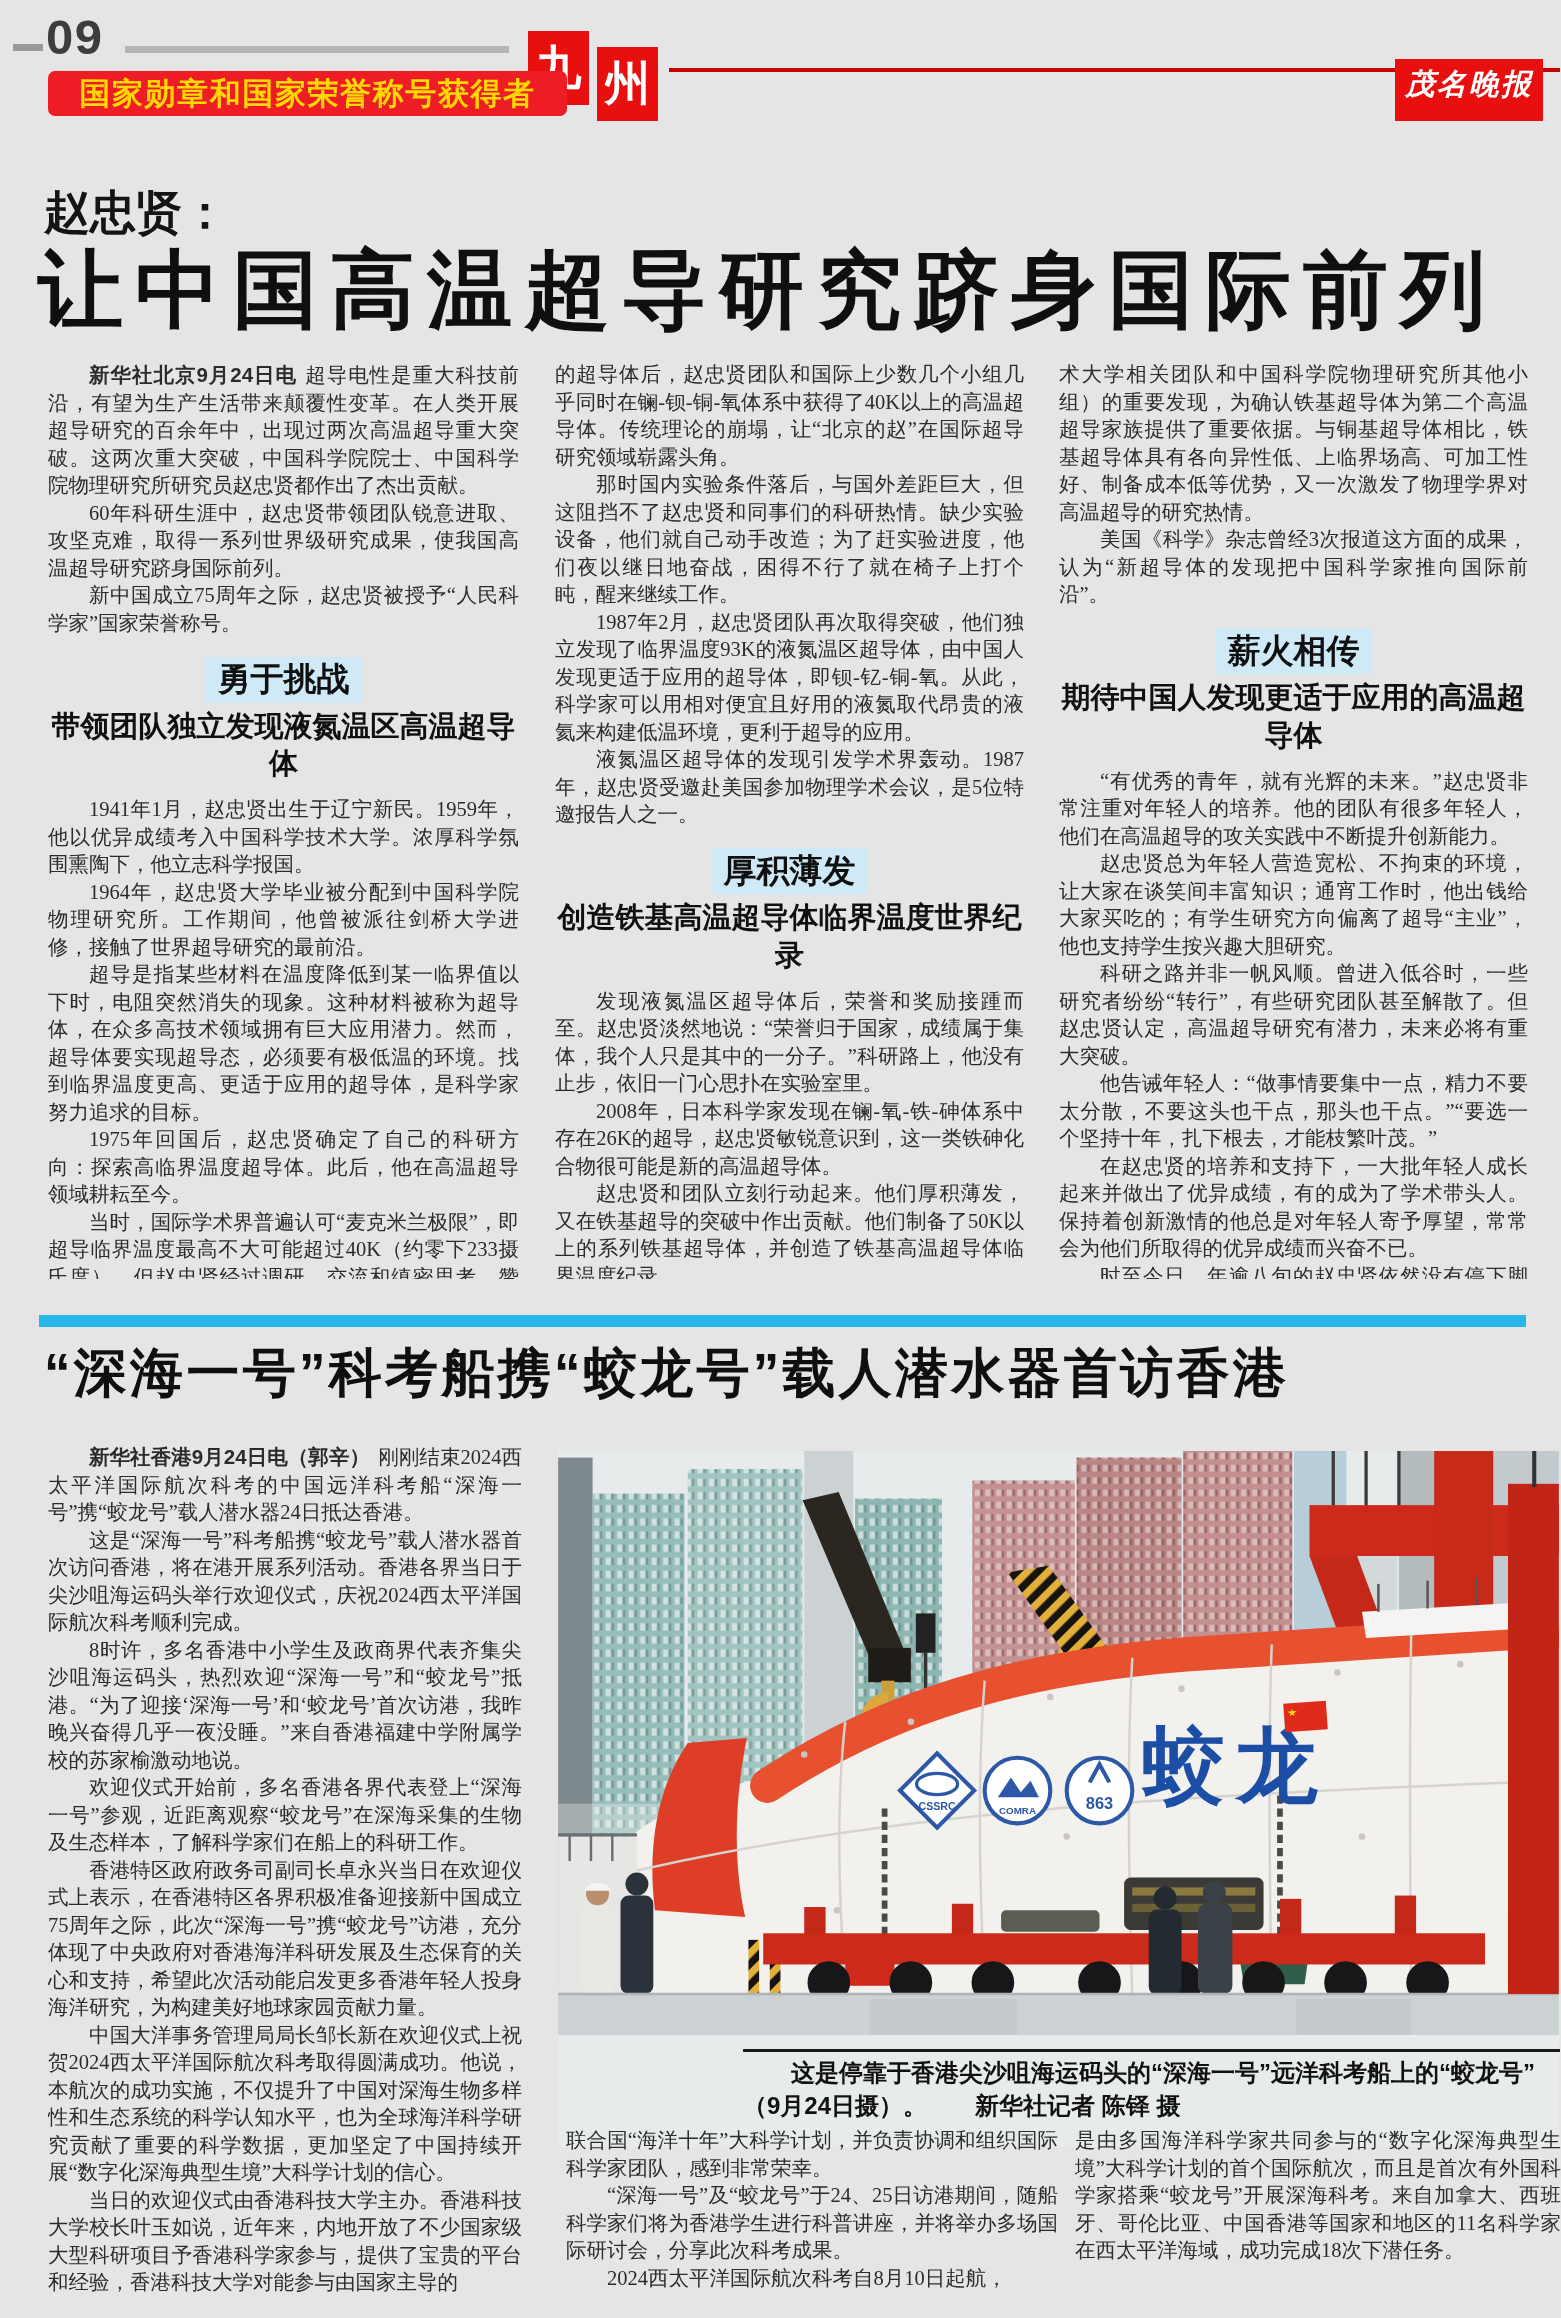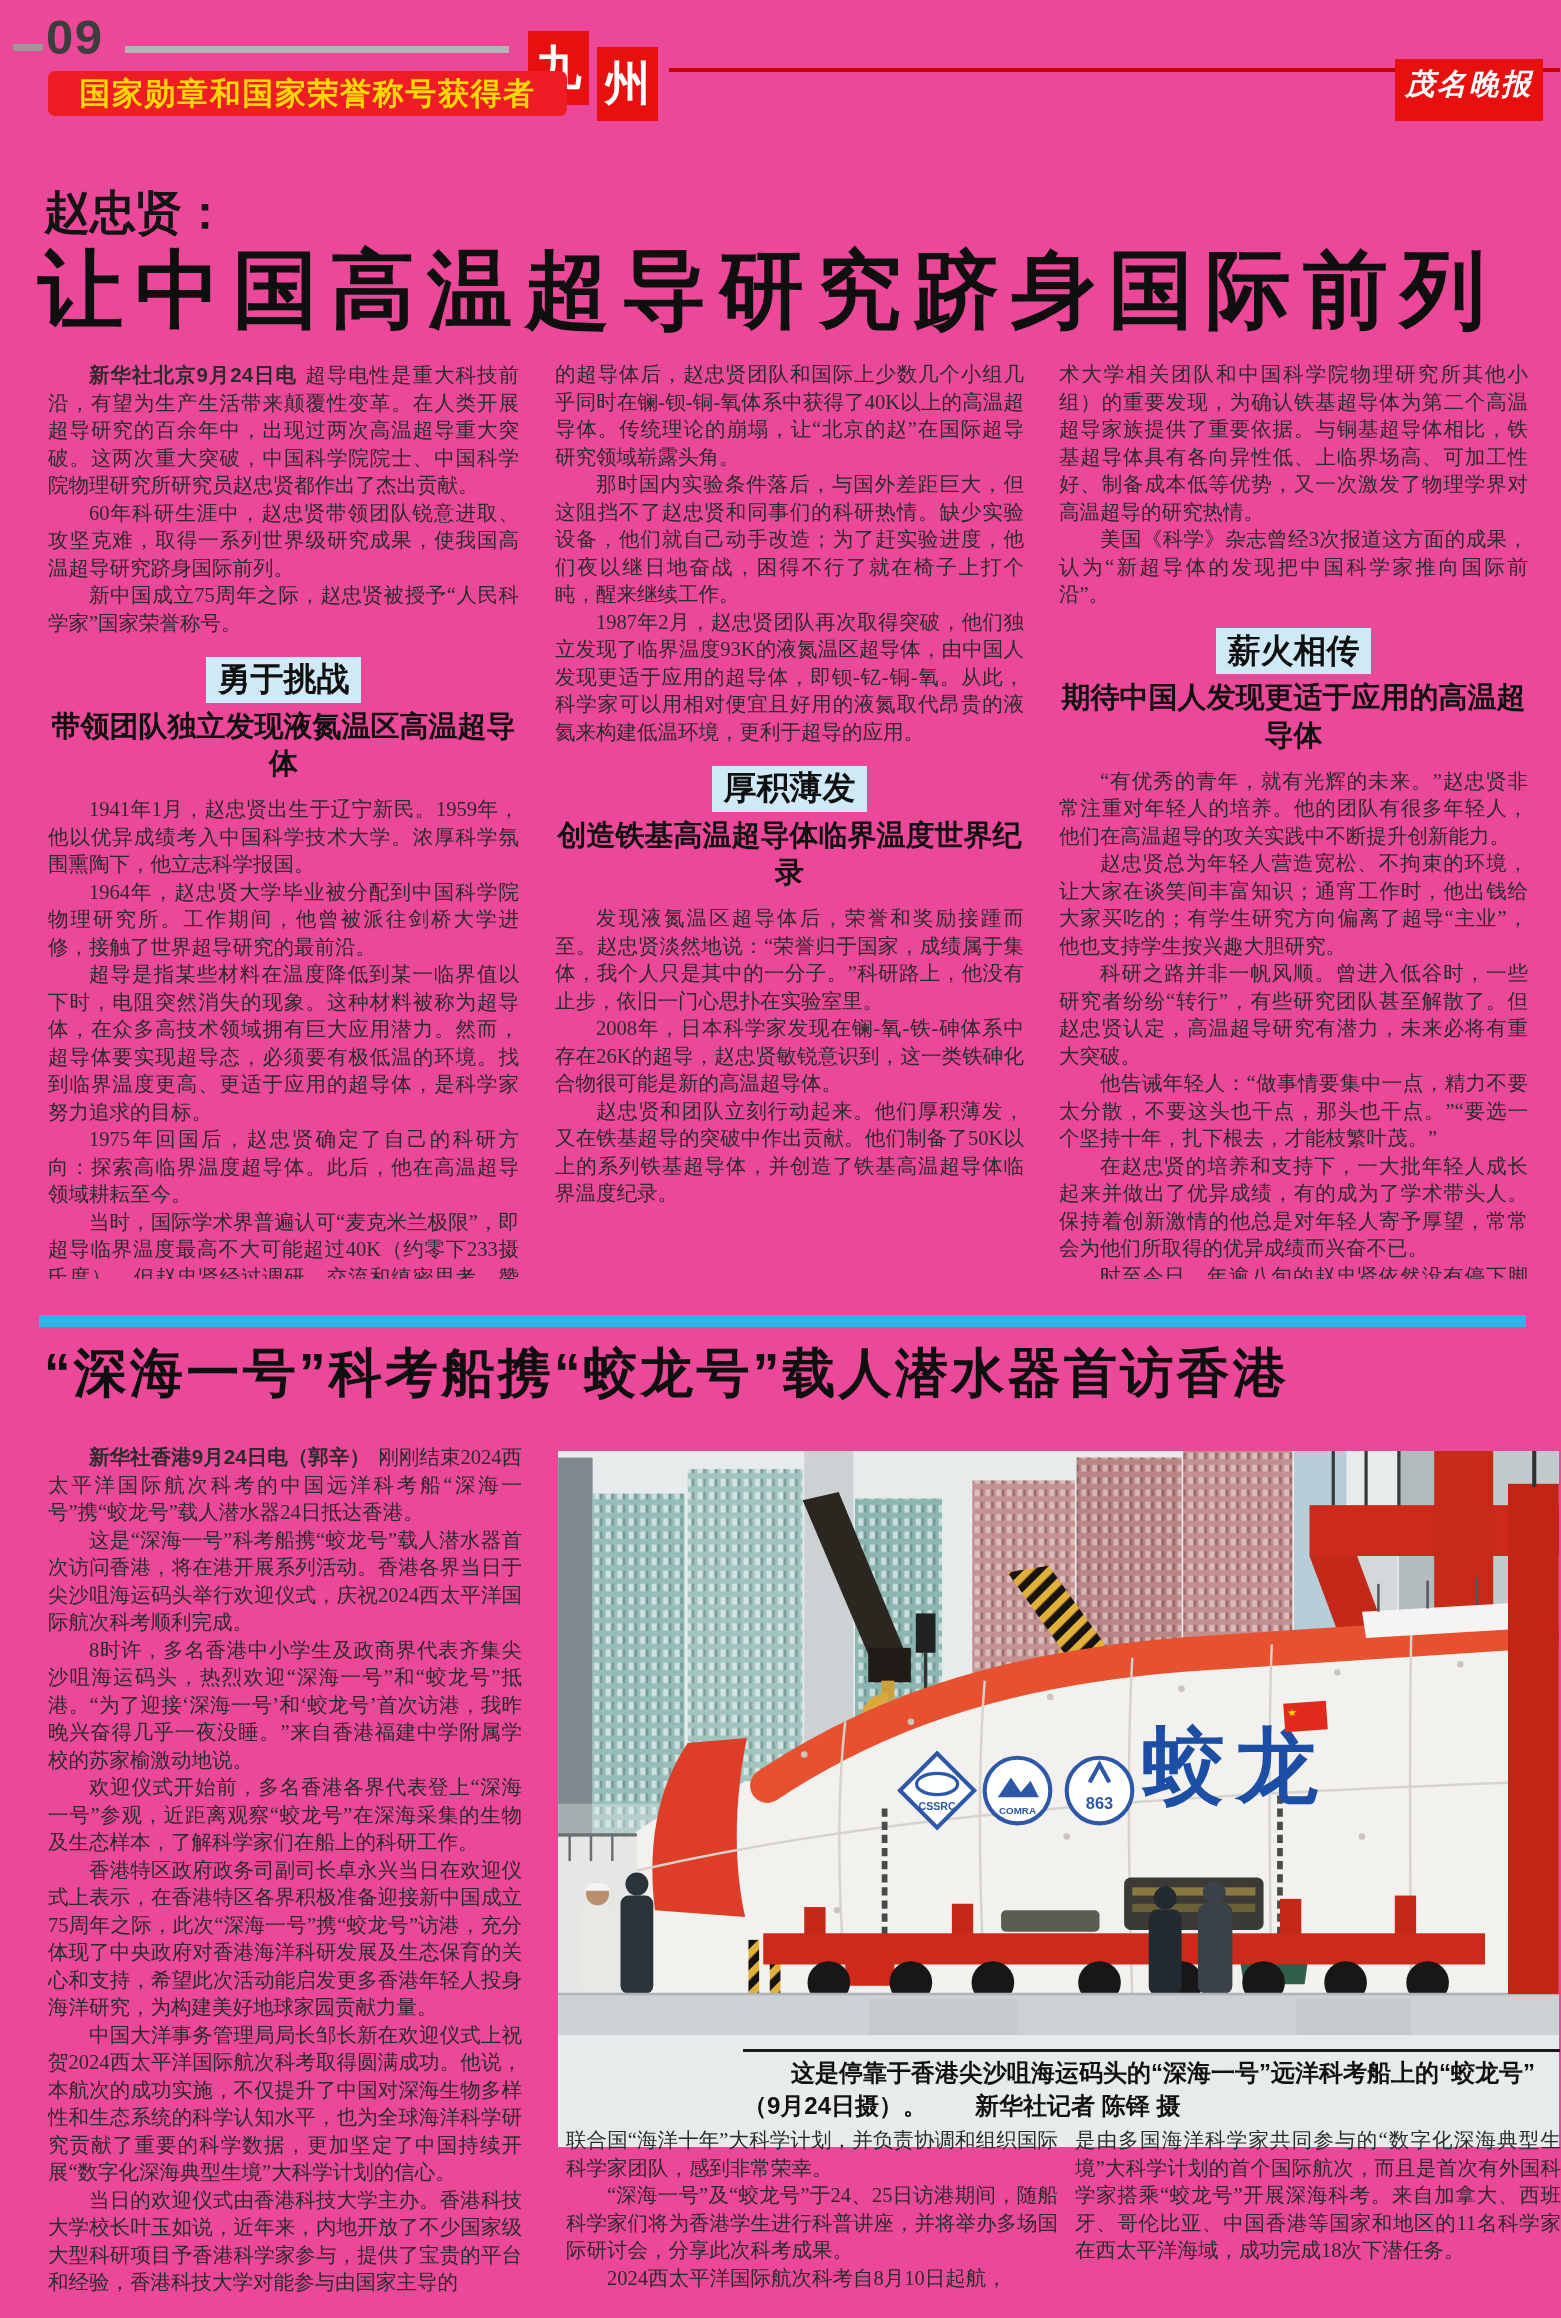--- a/index.html
+++ b/index.html
@@ -1,16 +1,16 @@
 <!DOCTYPE html>
 <html style="font-size:13px"><head>
 <meta charset="utf-8">
 <style>
   html,body{margin:0;padding:0;background:#ffffff;}
-  .page{position:relative;width:1562px;height:2319px;background:#ec4899;overflow:hidden;
+  .page{position:relative;width:1562px;height:2319px;background:#e5e5e5;overflow:hidden;
         font-family:"Liberation Serif","DejaVu Serif",serif;color:#222;}
 
   
   .pn-dash{position:absolute;left:13px;top:44px;width:29.5px;height:7.4px;background:#999;}
   .page-num{position:absolute;left:46px;top:13px;font:bold 49px/1 "Liberation Sans","DejaVu Sans",sans-serif;
             color:#3d3d3d;letter-spacing:1.6px;}
   .hline{position:absolute;left:125px;top:46px;width:384px;height:7.4px;background:#b5b5b5;}
   .secbox{position:absolute;width:61px;height:74px;background:#e8100e;color:#fff;
           font:bold 46px/74px "Liberation Serif",serif;text-align:center;}
   #secbox1{left:528px;top:31px;}
@@ -81,20 +81,21 @@
       <div class="block b-p"><span class="btext">1941年1月，赵忠贤出生于辽宁新民。1959年，他以优异成绩考入中国科学技术大学。浓厚科学氛围熏陶下，他立志科学报国。</span></div>
       <div class="block b-p"><span class="btext">1964年，赵忠贤大学毕业被分配到中国科学院物理研究所。工作期间，他曾被派往剑桥大学进修，接触了世界超导研究的最前沿。</span></div>
       <div class="block b-p"><span class="btext">超导是指某些材料在温度降低到某一临界值以下时，电阻突然消失的现象。这种材料被称为超导体，在众多高技术领域拥有巨大应用潜力。然而，超导体要实现超导态，必须要有极低温的环境。找到临界温度更高、更适于应用的超导体，是科学家努力追求的目标。</span></div>
       <div class="block b-p"><span class="btext">1975年回国后，赵忠贤确定了自己的科研方向：探索高临界温度超导体。此后，他在高温超导领域耕耘至今。</span></div>
       <div class="block b-p"><span class="btext">当时，国际学术界普遍认可“麦克米兰极限”，即超导临界温度最高不大可能超过40K（约零下233摄氏度）。但赵忠贤经过调研、交流和缜密思考，赞同国际上关于“这一理论可以突破”的观点。</span></div>
     </div>
   <div class="col" id="a1c2">
       <div class="block b-pc"><span class="btext">的超导体后，赵忠贤团队和国际上少数几个小组几乎同时在镧-钡-铜-氧体系中获得了40K以上的高温超导体。传统理论的崩塌，让“北京的赵”在国际超导研究领域崭露头角。</span></div>
       <div class="block b-p"><span class="btext">那时国内实验条件落后，与国外差距巨大，但这阻挡不了赵忠贤和同事们的科研热情。缺少实验设备，他们就自己动手改造；为了赶实验进度，他们夜以继日地奋战，困得不行了就在椅子上打个盹，醒来继续工作。</span></div>
       <div class="block b-p"><span class="btext">1987年2月，赵忠贤团队再次取得突破，他们独立发现了临界温度93K的液氮温区超导体，由中国人发现更适于应用的超导体，即钡-钇-铜-氧。从此，科学家可以用相对便宜且好用的液氮取代昂贵的液氦来构建低温环境，更利于超导的应用。</span></div>
+      <div class="block b-p"><span class="btext">液氮温区超导体的发现引发学术界轰动。1987年，赵忠贤受邀赴美国参加物理学术会议，是5位特邀报告人之一。</span></div>
       <div class="block b-sec"><span class="btext">厚积薄发</span></div>
       <div class="block b-sub"><span class="btext">创造铁基高温超导体临界温度世界纪录</span></div>
       <div class="block b-p"><span class="btext">发现液氮温区超导体后，荣誉和奖励接踵而至。赵忠贤淡然地说：“荣誉归于国家，成绩属于集体，我个人只是其中的一分子。”科研路上，他没有止步，依旧一门心思扑在实验室里。</span></div>
       <div class="block b-p"><span class="btext">2008年，日本科学家发现在镧-氧-铁-砷体系中存在26K的超导，赵忠贤敏锐意识到，这一类铁砷化合物很可能是新的高温超导体。</span></div>
       <div class="block b-p"><span class="btext">赵忠贤和团队立刻行动起来。他们厚积薄发，又在铁基超导的突破中作出贡献。他们制备了50K以上的系列铁基超导体，并创造了铁基高温超导体临界温度纪录。</span></div>
     </div>
   <div class="col" id="a1c3">
       <div class="block b-pc"><span class="btext">术大学相关团队和中国科学院物理研究所其他小组）的重要发现，为确认铁基超导体为第二个高温超导家族提供了重要依据。与铜基超导体相比，铁基超导体具有各向异性低、上临界场高、可加工性好、制备成本低等优势，又一次激发了物理学界对高温超导的研究热情。</span></div>
       <div class="block b-p"><span class="btext">美国《科学》杂志曾经3次报道这方面的成果，认为“新超导体的发现把中国科学家推向国际前沿”。</span></div>
       <div class="block b-sec"><span class="btext">薪火相传</span></div>

